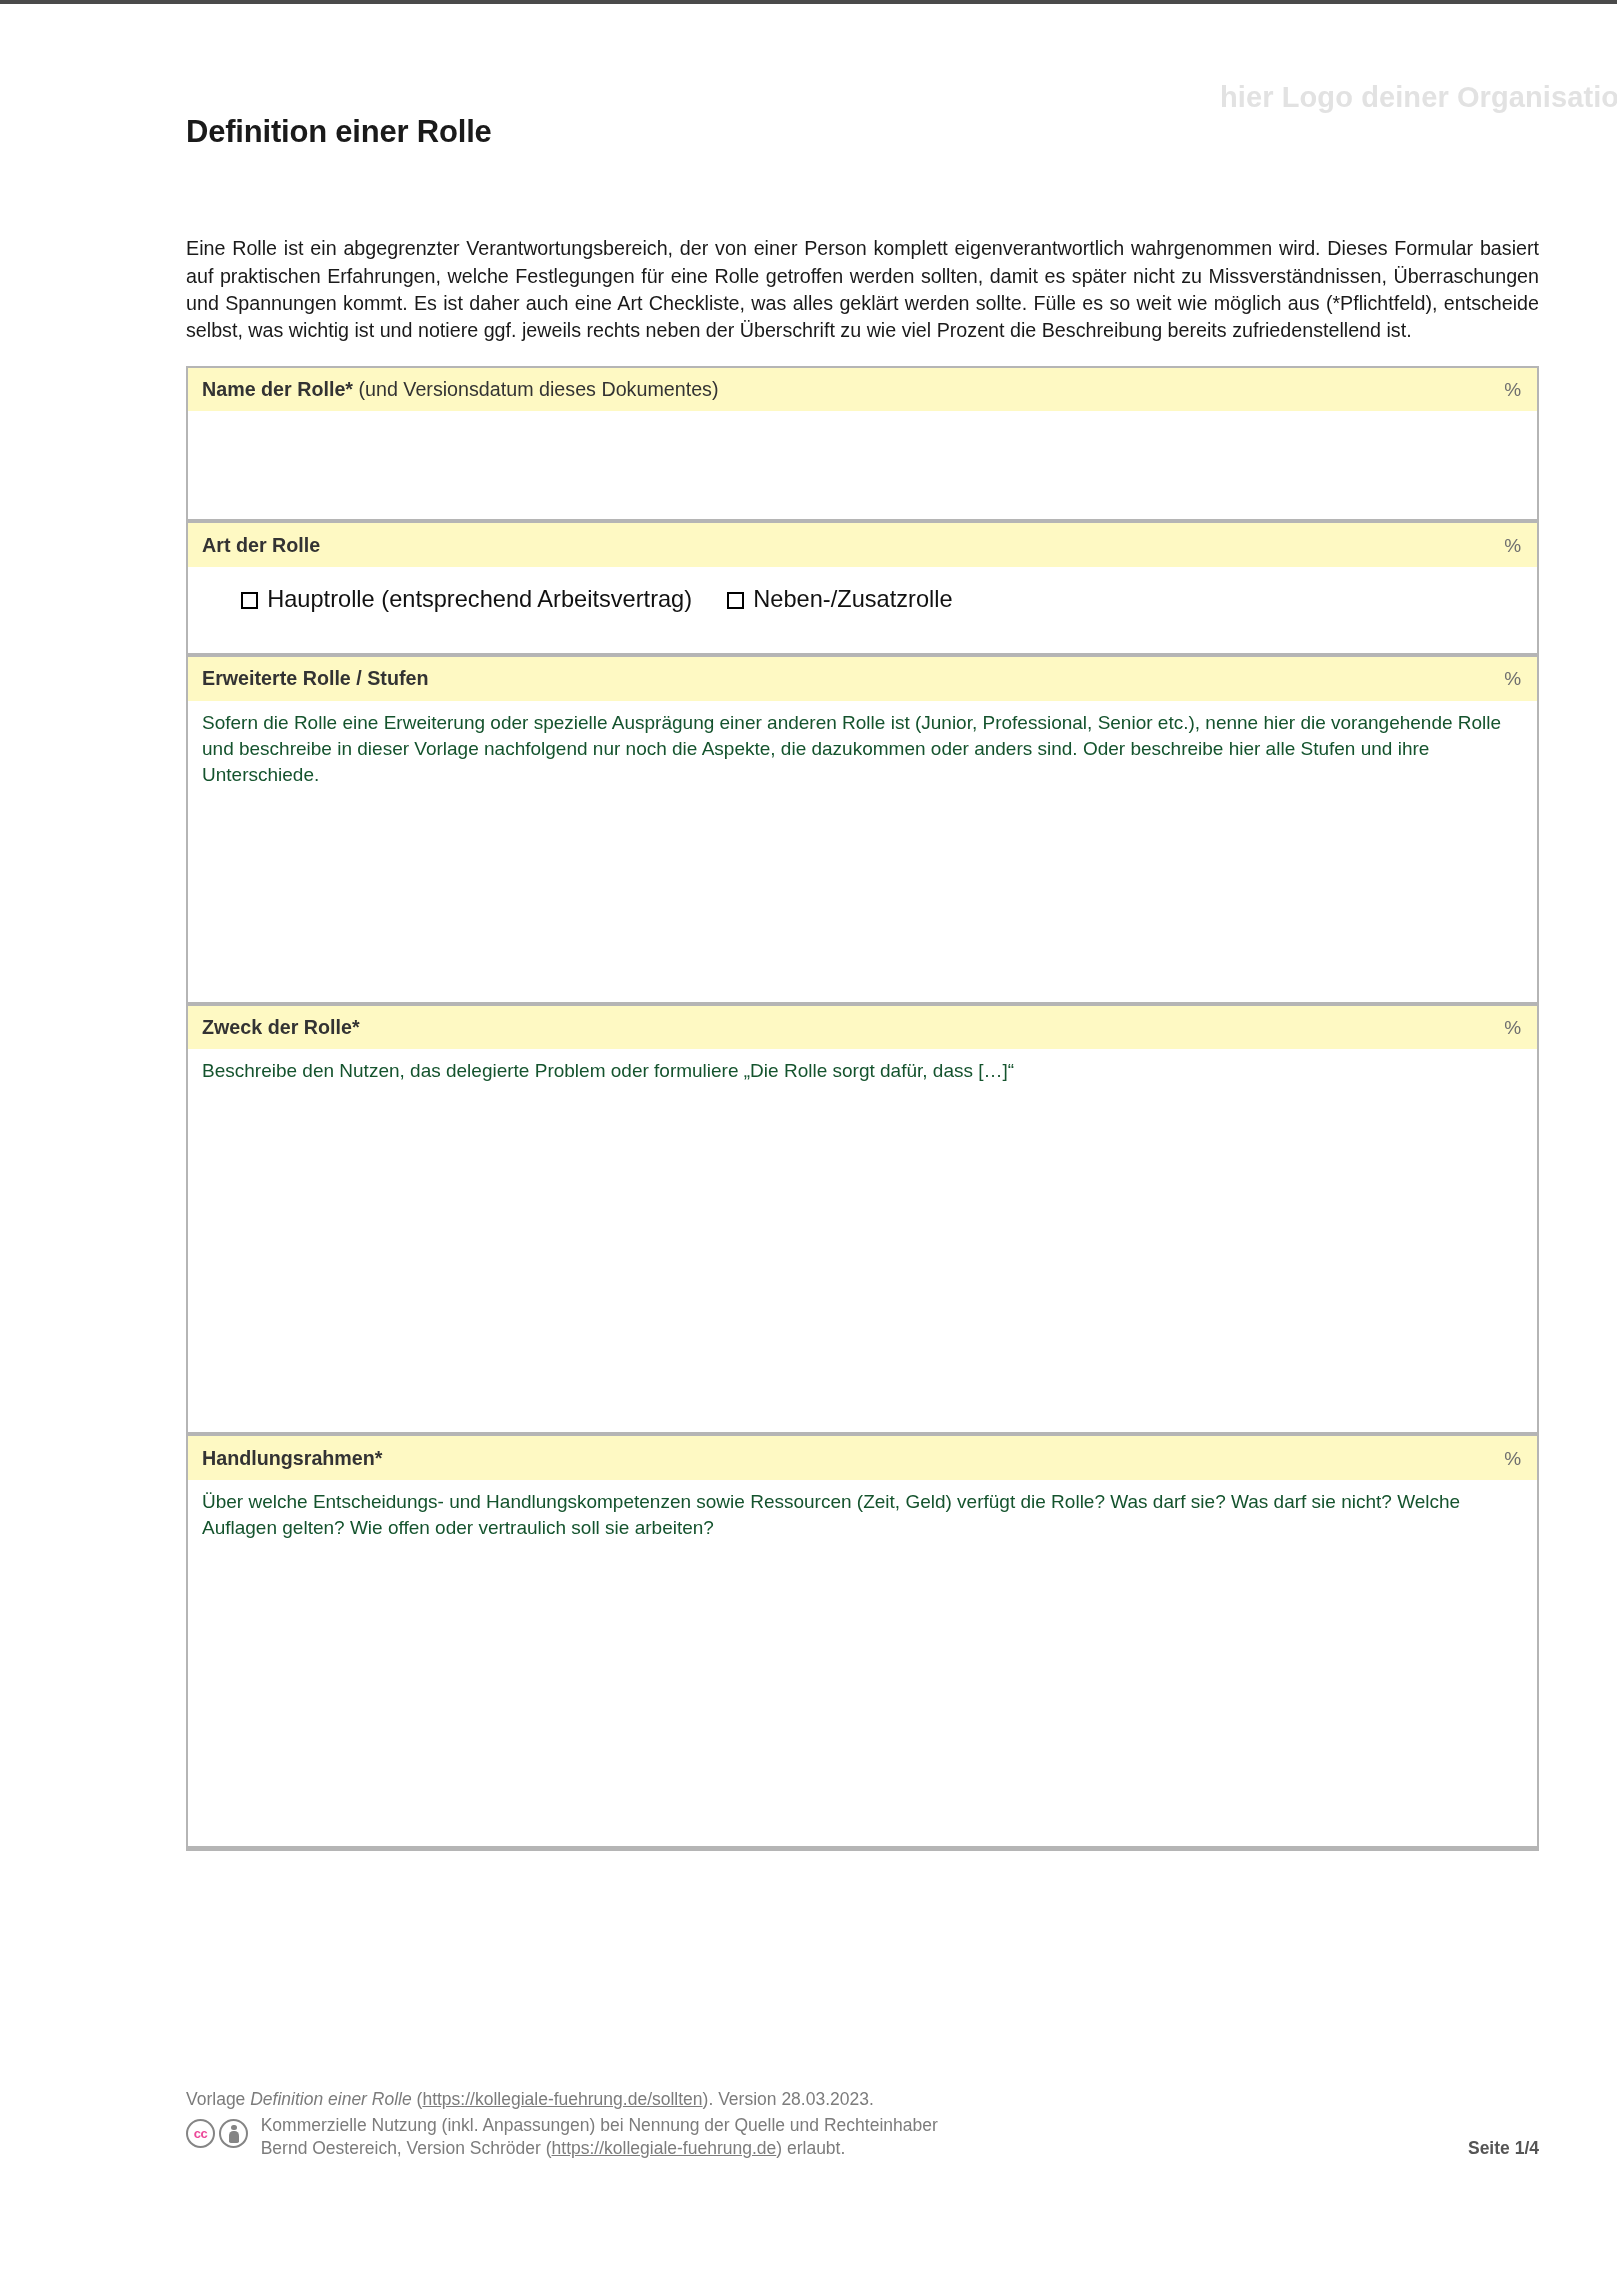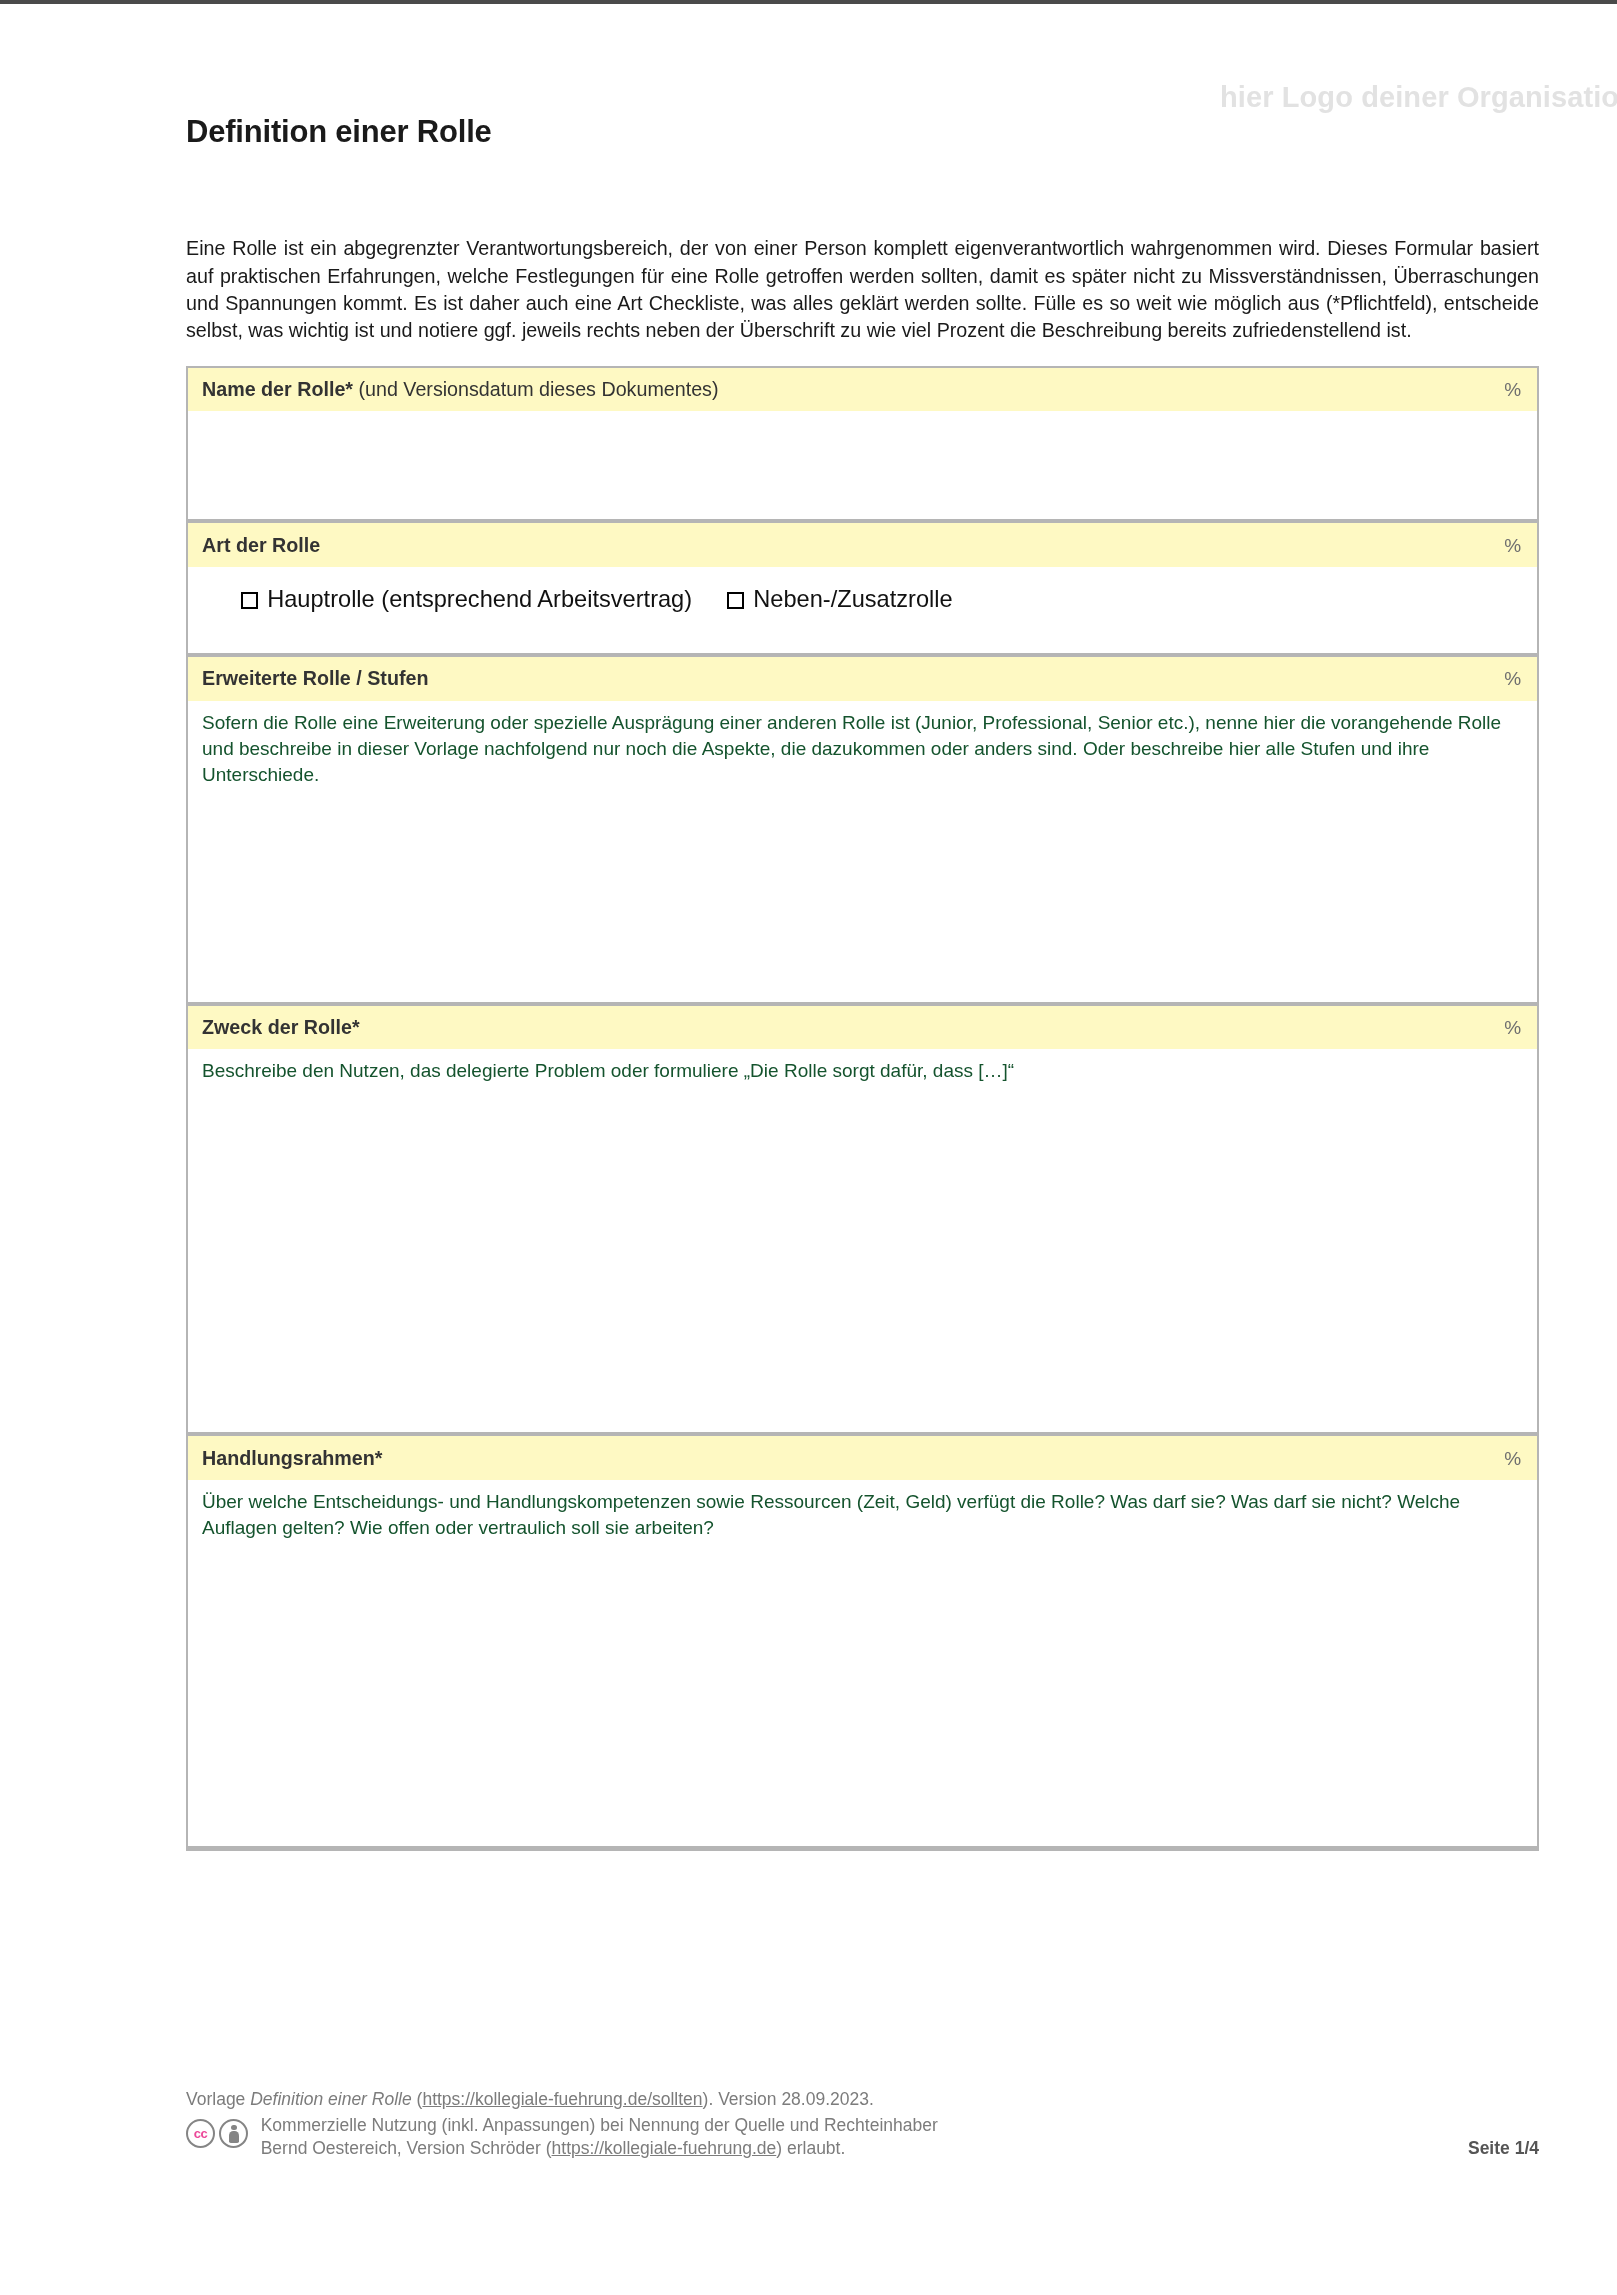--- a/index.html
+++ b/index.html
@@ -312,21 +312,21 @@
         <div class="sec-body" style="height:366px;border-radius:11px;">
           <p class="hint">Über welche Entscheidungs- und Handlungskompetenzen sowie Ressourcen (Zeit, Geld) verfügt die Rolle? Was darf sie? Was darf sie nicht? Welche Auflagen gelten? Wie offen oder vertraulich soll sie arbeiten?</p>
         </div>
       </div>
 
     </div>
   </div>
 
   <div class="footer">
     <div class="footer-line1">
-      <span>Vorlage </span><span class="ital">Definition einer Rolle</span><span> (</span><span class="lnk">https://kollegiale-fuehrung.de/sollten</span><span>). Version 28.09.2023.</span>
+      <span>Vorlage </span><span class="ital">Definition einer Rolle</span><span> (</span><span class="lnk">https://kollegiale-fuehrung.de/sollten</span><span>). Version 28.03.2023.</span>
     </div>
     <div class="footer-body">
       <div class="cc-icons">
         <span class="cc-circle">
           <span class="cc-text">cc</span>
         </span>
         <span class="cc-circle">
           <span class="cc-person">
             <span class="head"></span>
             <span class="body"></span>

